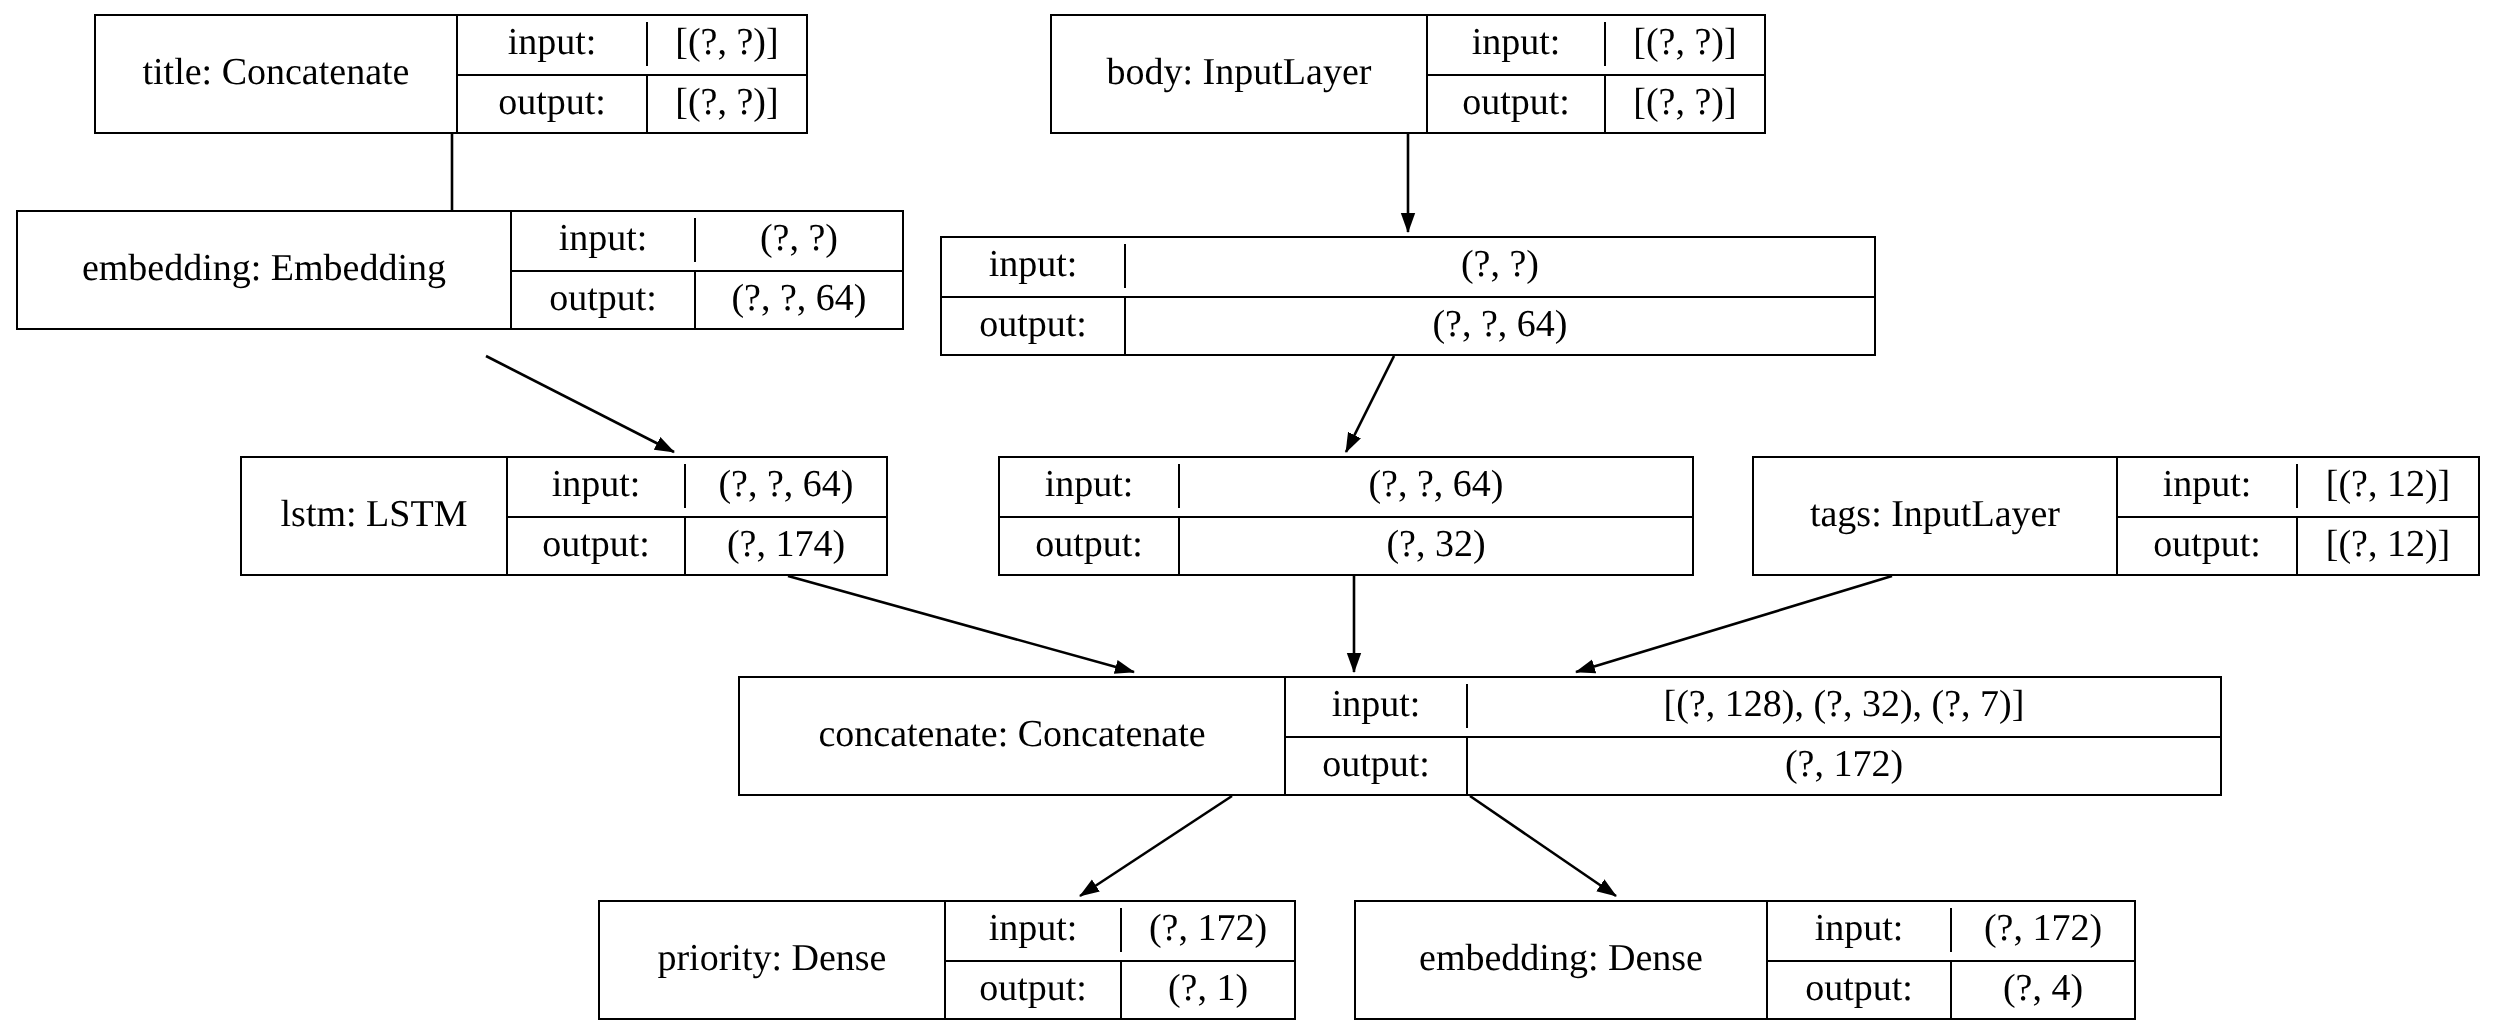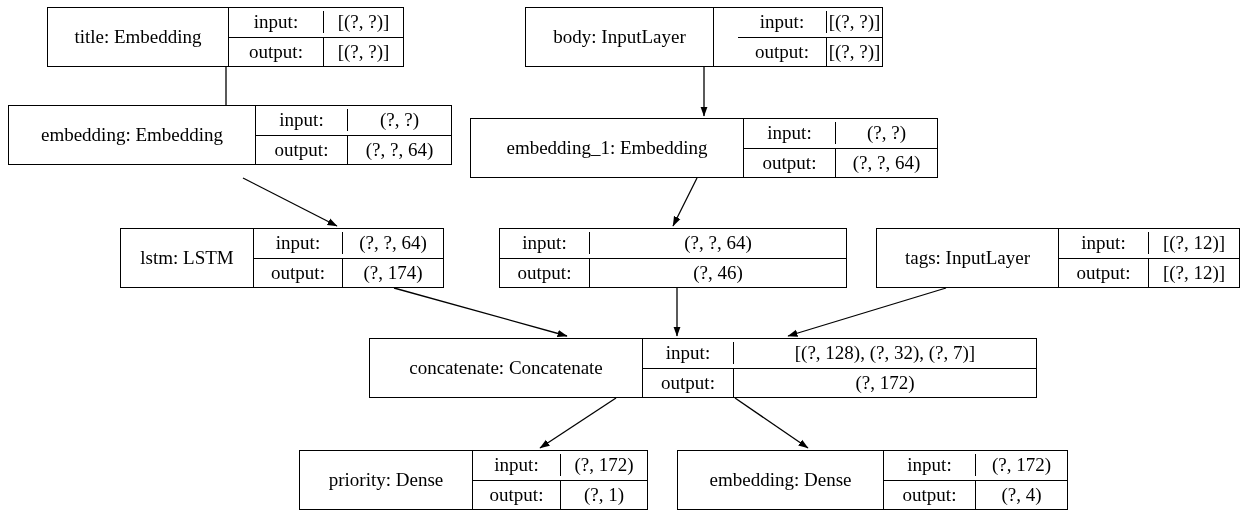--- a/index.html
+++ b/index.html
@@ -61,33 +61,33 @@
   .lbl-cell {
     flex: 0 0 auto;
     border-right: 1.2px solid #000000;
   }
   .val-cell {
     flex: 1 1 auto;
   }
   
   .n-title       { left: 47px;  top: 7px;   width: 357px; }
   .n-title .name-cell { width: 181px; } .n-title .lbl-cell { width: 95px; }
-  .n-body        { left: 525px; top: 7px;   width: 358px; gap: 24px; }
+  .n-body        { left: 525px; top: 7px;   width: 358px; }
   .n-body .name-cell { width: 188px; } .n-body .lbl-cell { width: 89px; }
   .n-embedding   { left: 8px;   top: 105px; width: 444px; }
   .n-embedding .name-cell { width: 247px; } .n-embedding .lbl-cell { width: 92px; }
   .n-embedding_1 { left: 470px; top: 118px; width: 468px; }
   .n-embedding_1 .name-cell { width: 273px; } .n-embedding_1 .lbl-cell { width: 92px; }
   .n-lstm        { left: 120px; top: 228px; width: 324px; }
   .n-lstm .name-cell { width: 133px; } .n-lstm .lbl-cell { width: 89px; }
   .n-lstm_1      { left: 499px; top: 228px; width: 348px; }
   .n-lstm_1 .name-cell { width: 158px; } .n-lstm_1 .lbl-cell { width: 90px; }
   .n-tags        { left: 876px; top: 228px; width: 364px; }
   .n-tags .name-cell { width: 182px; } .n-tags .lbl-cell { width: 90px; }
-  .n-concatenate { left: 369px; top: 338px; width: 668px; }
+  .n-concatenate { left: 369px; top: 338px; width: 742px; }
   .n-concatenate .name-cell { width: 273px; } .n-concatenate .lbl-cell { width: 91px; }
   .n-priority    { left: 299px; top: 450px; width: 349px; }
   .n-priority .name-cell { width: 173px; text-align: center; } .n-priority .lbl-cell { width: 88px; }
   .n-department  { left: 677px; top: 450px; width: 391px; }
   .n-department .name-cell { width: 206px; } .n-department .lbl-cell { width: 92px; }
 </style>
 </head>
 <body>
 
 <div id="canvas">
@@ -103,21 +103,21 @@
     <line x1="243" y1="178" x2="337" y2="226" stroke="#000000" stroke-width="1.3" marker-end="url(#arrow)"></line>
     <line x1="697" y1="178" x2="673" y2="226" stroke="#000000" stroke-width="1.3" marker-end="url(#arrow)"></line>
     <line x1="394" y1="288" x2="567" y2="336" stroke="#000000" stroke-width="1.3" marker-end="url(#arrow)"></line>
     <line x1="677" y1="288" x2="677" y2="336" stroke="#000000" stroke-width="1.3" marker-end="url(#arrow)"></line>
     <line x1="946" y1="288" x2="788" y2="336" stroke="#000000" stroke-width="1.3" marker-end="url(#arrow)"></line>
     <line x1="616" y1="398" x2="540" y2="448" stroke="#000000" stroke-width="1.3" marker-end="url(#arrow)"></line>
     <line x1="735" y1="398" x2="808" y2="448" stroke="#000000" stroke-width="1.3" marker-end="url(#arrow)"></line>
   </svg>
 
   <div class="node n-title">
-    <div class="cell name-cell">title: Embedding</div>
+    <div class="cell name-cell">title: Concatenate</div>
     <div class="io">
       <div class="io-row top">
         <div class="cell lbl-cell">input:</div>
         <div class="cell val-cell">[(?, ?)]</div>
       </div>
       <div class="io-row">
         <div class="cell lbl-cell">output:</div>
         <div class="cell val-cell">[(?, ?)]</div>
       </div>
     </div>
@@ -145,21 +145,20 @@
         <div class="cell val-cell">(?, ?)</div>
       </div>
       <div class="io-row">
         <div class="cell lbl-cell">output:</div>
         <div class="cell val-cell">(?, ?, 64)</div>
       </div>
     </div>
   </div>
 
   <div class="node n-embedding_1">
-    <div class="cell name-cell">embedding_1: Embedding</div>
     <div class="io">
       <div class="io-row top">
         <div class="cell lbl-cell">input:</div>
         <div class="cell val-cell">(?, ?)</div>
       </div>
       <div class="io-row">
         <div class="cell lbl-cell">output:</div>
         <div class="cell val-cell">(?, ?, 64)</div>
       </div>
     </div>
@@ -180,21 +179,21 @@
   </div>
 
   <div class="node n-lstm_1">
     <div class="io">
       <div class="io-row top">
         <div class="cell lbl-cell">input:</div>
         <div class="cell val-cell">(?, ?, 64)</div>
       </div>
       <div class="io-row">
         <div class="cell lbl-cell">output:</div>
-        <div class="cell val-cell">(?, 46)</div>
+        <div class="cell val-cell">(?, 32)</div>
       </div>
     </div>
   </div>
 
   <div class="node n-tags">
     <div class="cell name-cell">tags: InputLayer</div>
     <div class="io">
       <div class="io-row top">
         <div class="cell lbl-cell">input:</div>
         <div class="cell val-cell">[(?, 12)]</div>

